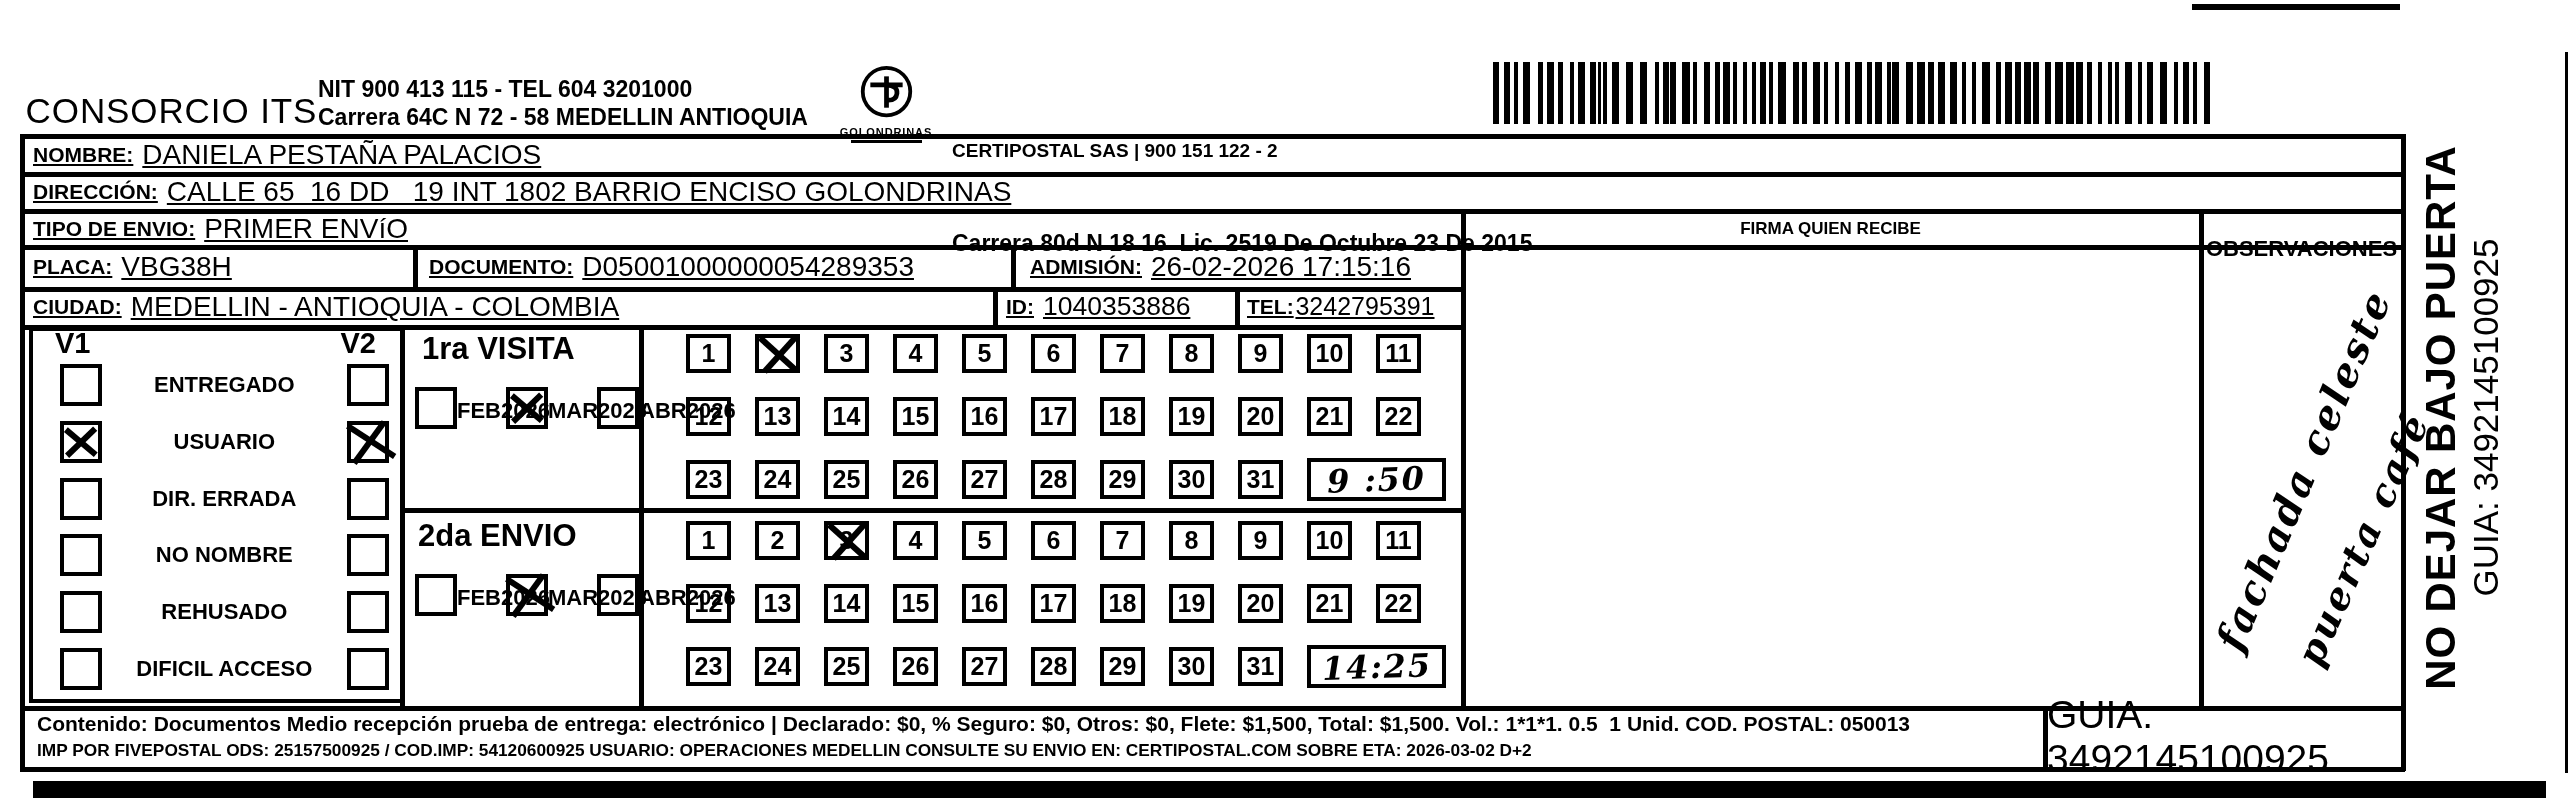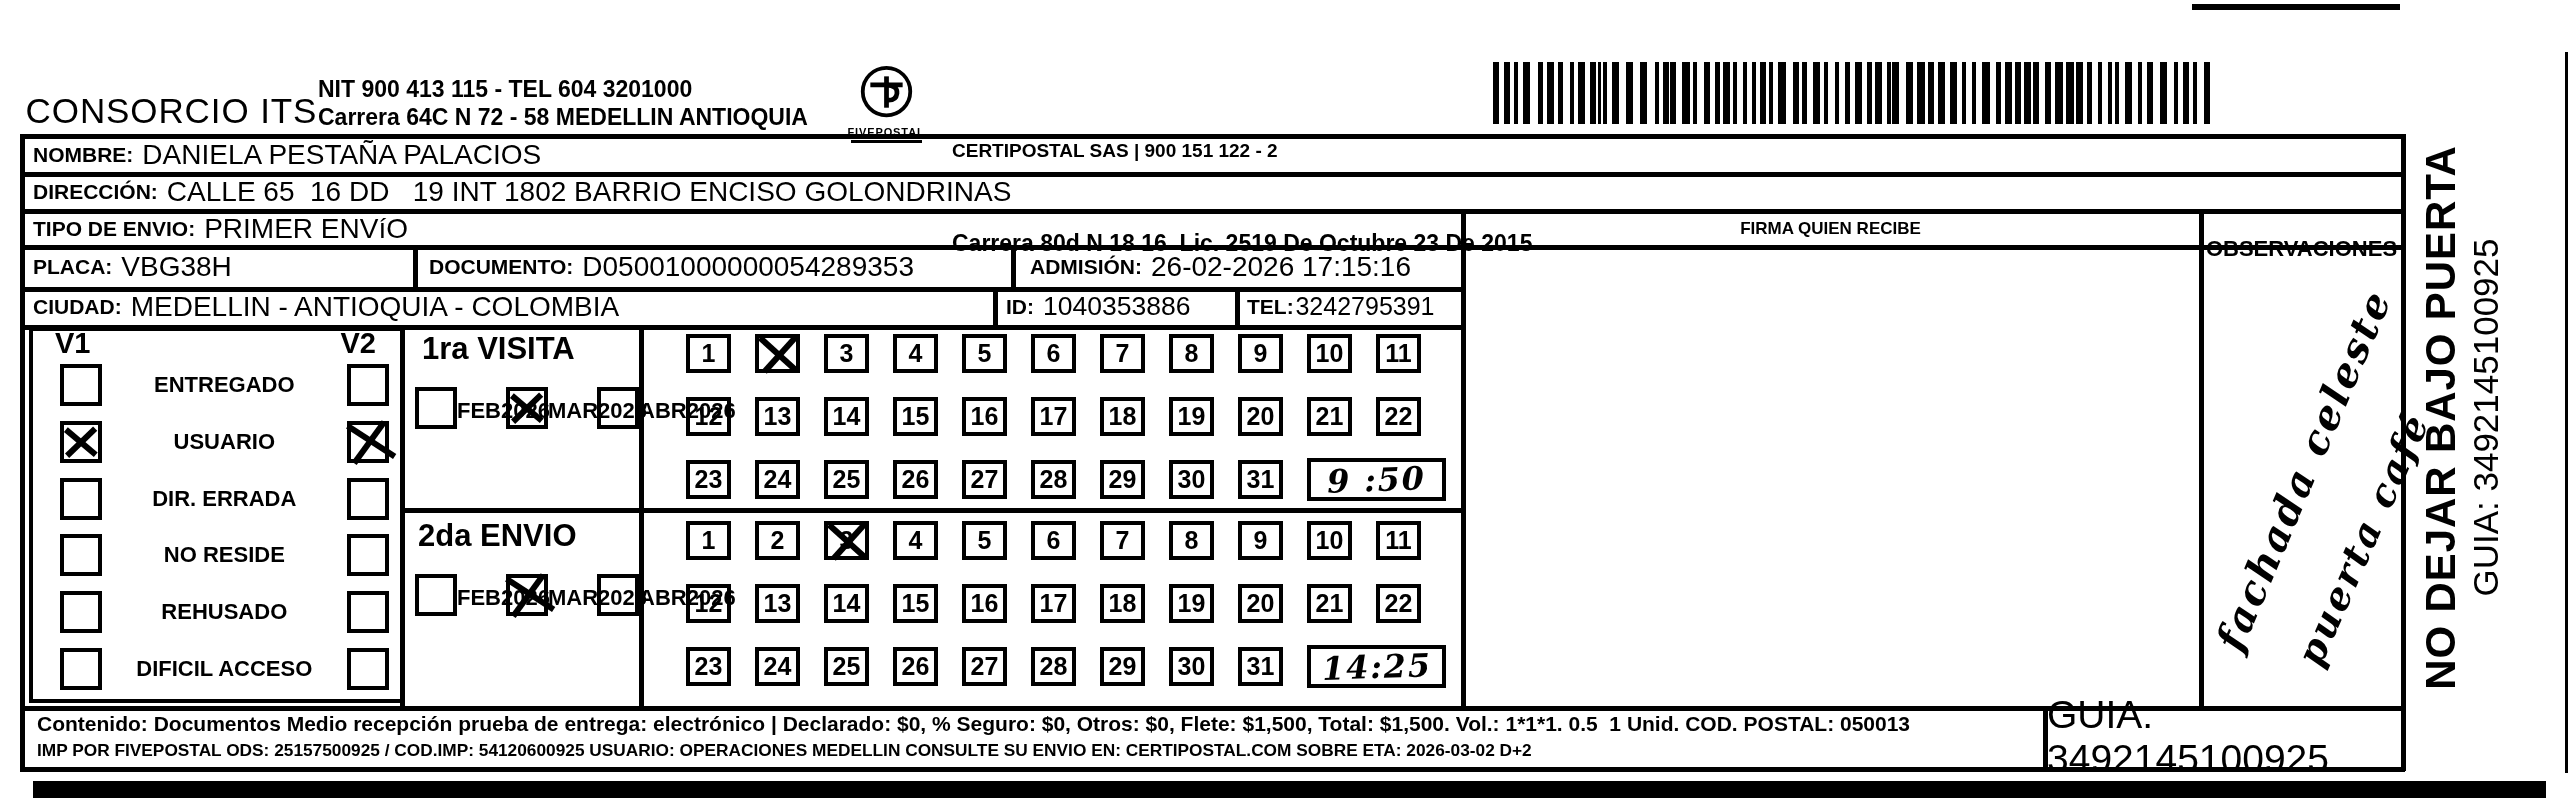--- a/index.html
+++ b/index.html
@@ -17,21 +17,21 @@
   .logo-wrap{position:absolute;left:836px;top:64px;width:100px;text-align:center;}
   .logo-caption{font-size:11px;font-weight:bold;letter-spacing:0.9px;margin-top:1.8px;}
   .logo-tagline{height:2.7px;background:#000;width:71px;margin:2.7px auto 0;}
   .carrier-info{position:absolute;left:952px;top:73px;line-height:31px;white-space:pre;}
   .carrier-info .l1{font-size:19px;font-weight:bold;}
   .carrier-info .l2{font-size:23px;font-weight:bold;}
   .barcode{position:absolute;left:1493px;top:62px;width:729px;height:62px;}
   .bar{position:absolute;top:0;bottom:0;background:#000;}
 
   
-  .fieldrow{position:absolute;display:flex;align-items:center;gap:9px;white-space:nowrap;}
+  .fieldrow{position:absolute;display:flex;align-items:center;gap:9px;white-space:nowrap;text-decoration:underline;}
   .lbl{font-weight:bold;font-size:21px;}
   .val{font-size:28px;white-space:pre;}
   .colhdr{position:absolute;display:flex;align-items:center;justify-content:center;font-weight:bold;}
 
   
   .statusbox{position:absolute;left:29px;top:327px;width:375px;height:376px;border:4.6px solid #000;box-sizing:border-box;}
   .v-head{position:absolute;top:-3.7px;font-size:29px;font-weight:bold;}
   .status-list{position:absolute;left:14.6px;right:11px;top:33px;bottom:9px;display:flex;flex-direction:column;justify-content:space-between;}
   .status-row{display:flex;align-items:center;margin-left:12px;}
   .status-label{flex:1;text-align:center;font-size:22px;font-weight:bold;}
@@ -85,21 +85,21 @@
   <div class="company">CONSORCIO ITS</div>
   <div class="company-info"><span>NIT 900 413 115 - TEL 604 3201000</span><br><span>Carrera 64C N 72 - 58 MEDELLIN ANTIOQUIA</span></div>
 
   <div class="logo-wrap">
     <svg width="57" height="57" viewBox="0 0 60 60">
       <circle cx="30" cy="29" r="25" fill="none" stroke="#000" stroke-width="4"></circle>
       <line x1="13" y1="22" x2="47" y2="22" stroke="#000" stroke-width="5"></line>
       <line x1="30" y1="13" x2="30" y2="46" stroke="#000" stroke-width="5"></line>
       <path d="M30 22 q12 1 11 9 q-1 8 -11 7" fill="none" stroke="#000" stroke-width="5"></path>
     </svg>
-    <div class="logo-caption">FIVEPOSTAL</div>
+    <div class="logo-caption">GOLONDRINAS</div>
     <div class="logo-tagline"></div>
   </div>
 
   <div class="carrier-info">
     <div class="l1">CERTIPOSTAL SAS | 900 151 122 - 2</div>
     <div class="l2">Carrera 80d N 18 16  Lic. 2519 De Octubre 23 De 2015</div>
   </div>
 
   <div class="barcode">
       <div class="bar" style="left: 0px; width: 6.4px;"></div>
@@ -255,21 +255,21 @@
           <div class="status-label">USUARIO</div>
           <div class="cb xmark hw"></div>
         </div>
         <div class="status-row">
           <div class="cb"></div>
           <div class="status-label">DIR. ERRADA</div>
           <div class="cb"></div>
         </div>
         <div class="status-row">
           <div class="cb"></div>
-          <div class="status-label">NO RESIDE</div>
+          <div class="status-label">NO NOMBRE</div>
           <div class="cb"></div>
         </div>
         <div class="status-row">
           <div class="cb"></div>
           <div class="status-label">REHUSADO</div>
           <div class="cb"></div>
         </div>
         <div class="status-row">
           <div class="cb"></div>
           <div class="status-label">DIFICIL ACCESO</div>

